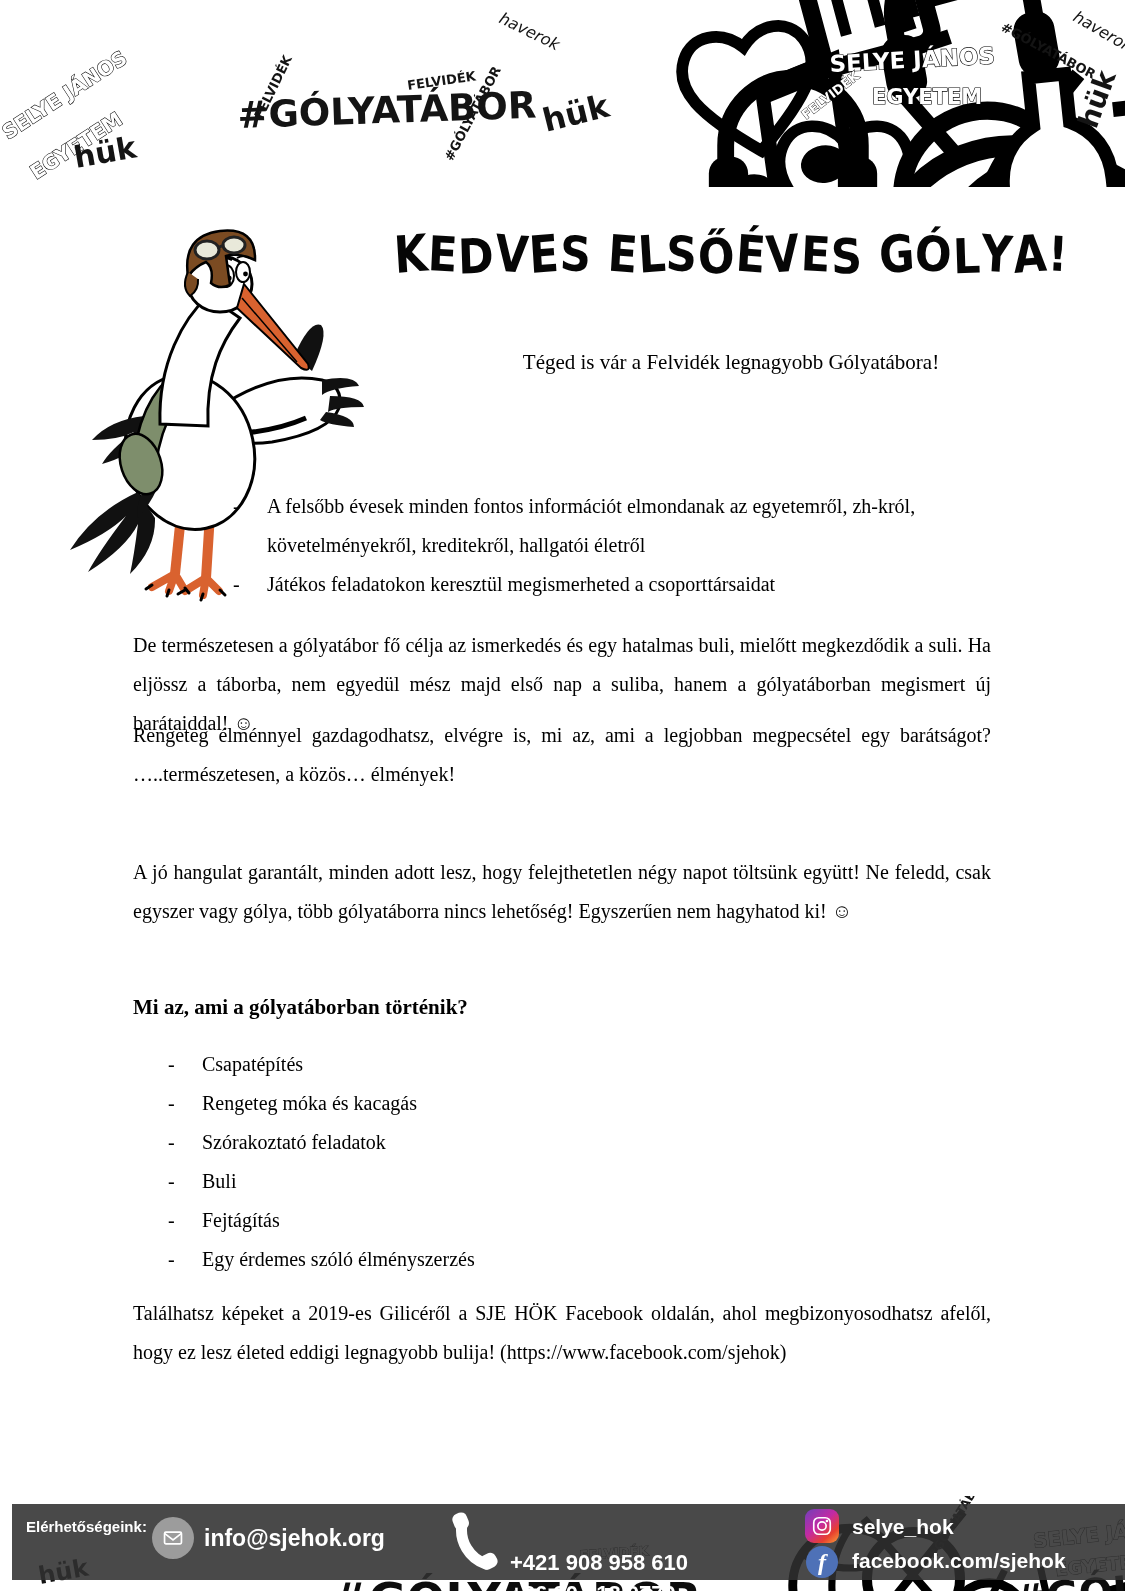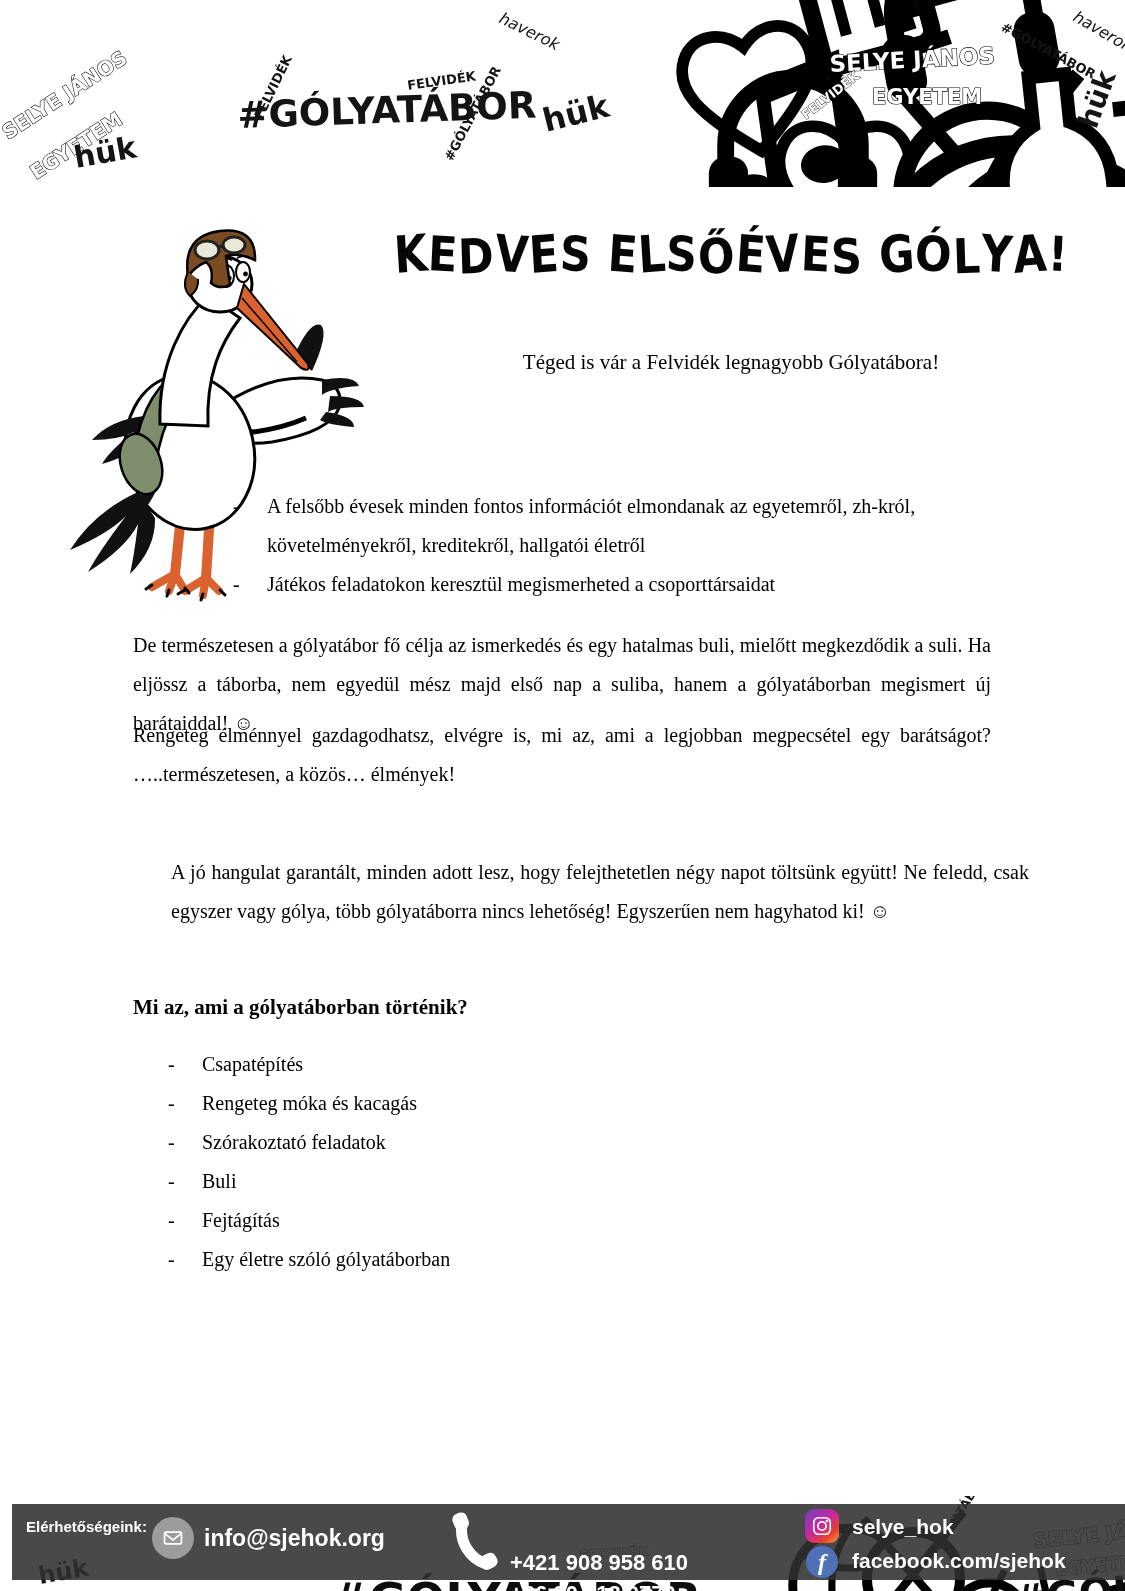--- a/index.html
+++ b/index.html
@@ -28,21 +28,21 @@
   .h-center{position:absolute;left:133px;top:447px;width:858px;text-align:center;
             font-weight:bold;font-size:21px;}
   .h-left{position:absolute;left:133px;top:995px;font-weight:bold;font-size:21px;}
   .list{position:absolute;list-style:none;margin:0;padding:0;font-size:20px;}
   .list li{position:relative;padding-left:34px;line-height:39px;}
   .list li:before{content:"-";position:absolute;left:0;top:0;}
   .list1{left:233px;top:487px;width:757px;}
   .list2{left:168px;top:1045px;width:700px;}
   .para{position:absolute;left:133px;width:858px;font-size:20px;line-height:39px;
         text-align:justify;}
-  .p1{top:626px;} .p2{top:716px;} .p3{top:853px;margin-left:38px;} .p4{top:1294px;}
+  .p1{top:626px;} .p2{top:716px;} .p3{top:853px;} .p4{top:1294px;}
 
   
   .contact-bar{position:absolute;left:12px;top:1504px;width:1113px;height:76px;
                background:rgba(48,48,48,0.88);color:#fff;
                font-family:"Liberation Sans",sans-serif;font-weight:bold;}
   .c-label{position:absolute;left:14px;top:14px;font-size:15px;}
   .mail-circle{position:absolute;left:140px;top:13px;width:42px;height:42px;border-radius:50%;
                background:#9c9c9c;display:flex;align-items:center;justify-content:center;}
   .c-email{position:absolute;left:192px;top:21px;font-size:23px;}
   .phone-ic{position:absolute;left:440px;top:8px;width:46px;height:60px;}
@@ -269,23 +269,24 @@
   <div class="para p2">Rengeteg élménnyel gazdagodhatsz, elvégre is, mi az, ami a legjobban megpecsétel egy barátságot? …..természetesen, a közös… élmények!</div>
   <div class="para p3">A jó hangulat garantált, minden adott lesz, hogy felejthetetlen négy napot töltsünk együtt! Ne feledd, csak egyszer vagy gólya, több gólyatáborra nincs lehetőség! Egyszerűen nem hagyhatod ki! ☺</div>
 
   <div class="h-left">Mi az, ami a gólyatáborban történik?</div>
   <ul class="list list2">
     <li>Csapatépítés</li>
     <li>Rengeteg móka és kacagás</li>
     <li>Szórakoztató feladatok</li>
     <li>Buli</li>
     <li>Fejtágítás</li>
-    <li>Egy életre szóló gólyatáborban</li>
+    <li>Egy érdemes szóló élményszerzés</li>
   </ul>
 
+  <div class="para p4">Találhatsz képeket a 2019-es Gilicéről a SJE HÖK Facebook oldalán, ahol megbizonyosodhatsz afelől, hogy ez lesz életed eddigi legnagyobb bulija! (https://www.facebook.com/sjehok)</div>
 
   <svg class="band" style="top:1496px" width="1125" height="95" viewBox="0 0 1125 95">
     <use href="#s-ball" transform="translate(6,18) scale(1.5)"></use>
     <use href="#s-drum" transform="translate(126,6) scale(1.4)"></use>
     <use href="#s-sun" transform="translate(56,52) scale(1.5)"></use>
     <use href="#s-boom" transform="translate(168,60) scale(1.5)"></use>
     <use href="#s-head" transform="translate(258,56) scale(1.3)"></use>
     <use href="#s-guitar" transform="translate(328,2) rotate(15) scale(1.5)"></use>
     <use href="#s-globe" transform="translate(388,56) scale(1.4)"></use>
     <use href="#s-note" transform="translate(444,66) scale(1.2)"></use>

